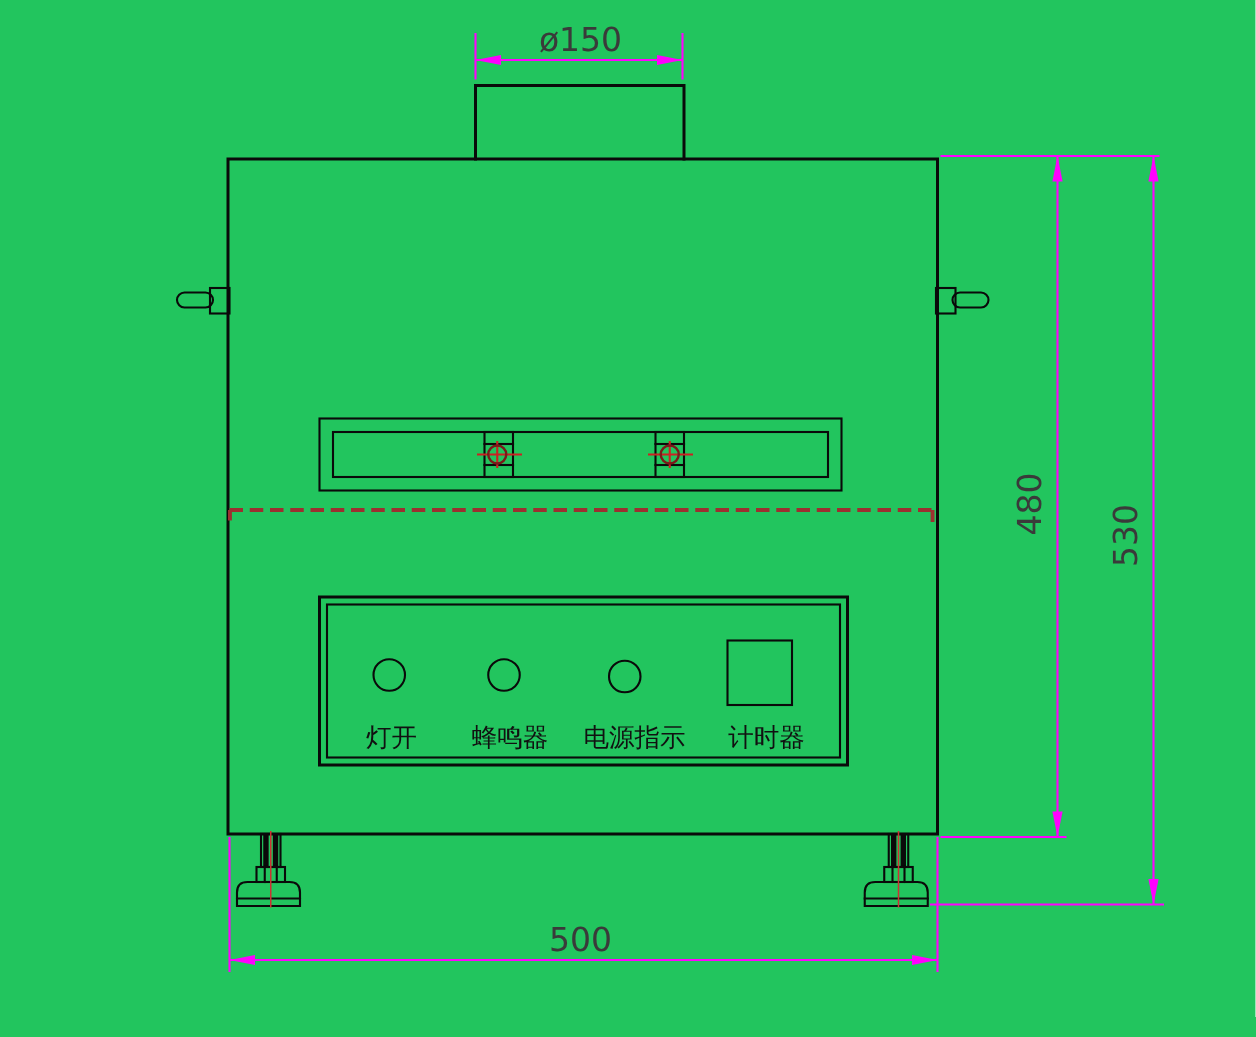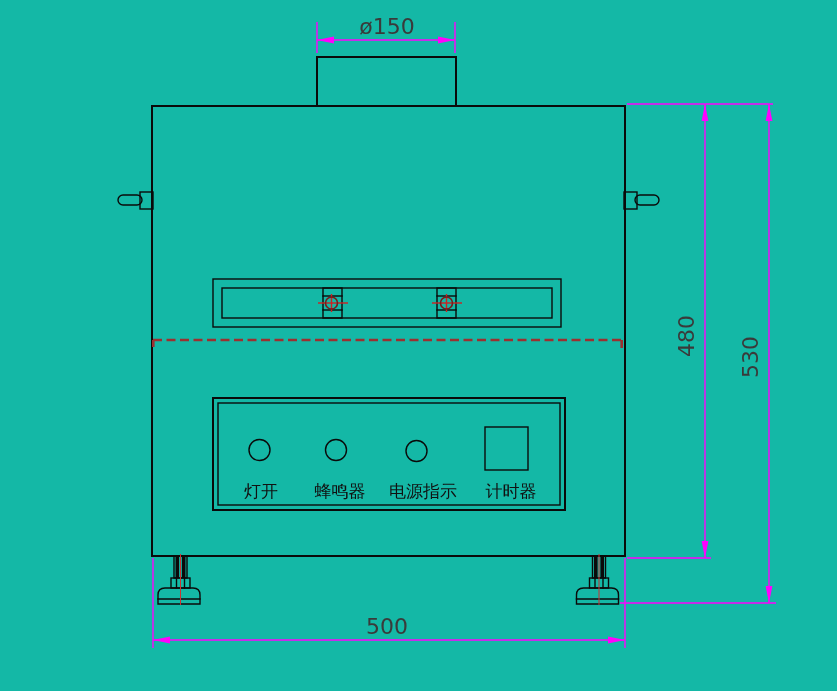--- a/index.html
+++ b/index.html
@@ -1,19 +1,19 @@
 <!DOCTYPE html>
 <html style="--dimension-color: #ff00ff; --dim-text-color: #3a3a3a; --outline-color: #0a0a0a; --dashed-line-color: #9c3030; --crosshair-color: #cc2222; --crosshair-ring-color: #7a1a1a; --centerline-color: #cc3333;"><head>
 <meta charset="utf-8">
 <style>
   html, body { margin: 0; padding: 0; background: #ffffff; }
   .canvas {
     position: relative;
     width: 837px; height: 691px;
-    background: #14b8a6;
+    background: #22c55e;
     font-family: "Liberation Sans", sans-serif;
   }
   svg { display: block; }
 
   
   .outline  { stroke: var(--outline-color); fill: none; stroke-width: 2; stroke-linecap: square; }
   .outline-thin { stroke: var(--outline-color); fill: none; stroke-width: 1.4; stroke-linecap: square; }
   .solid-black { fill: var(--outline-color); stroke: none; }
 
   

